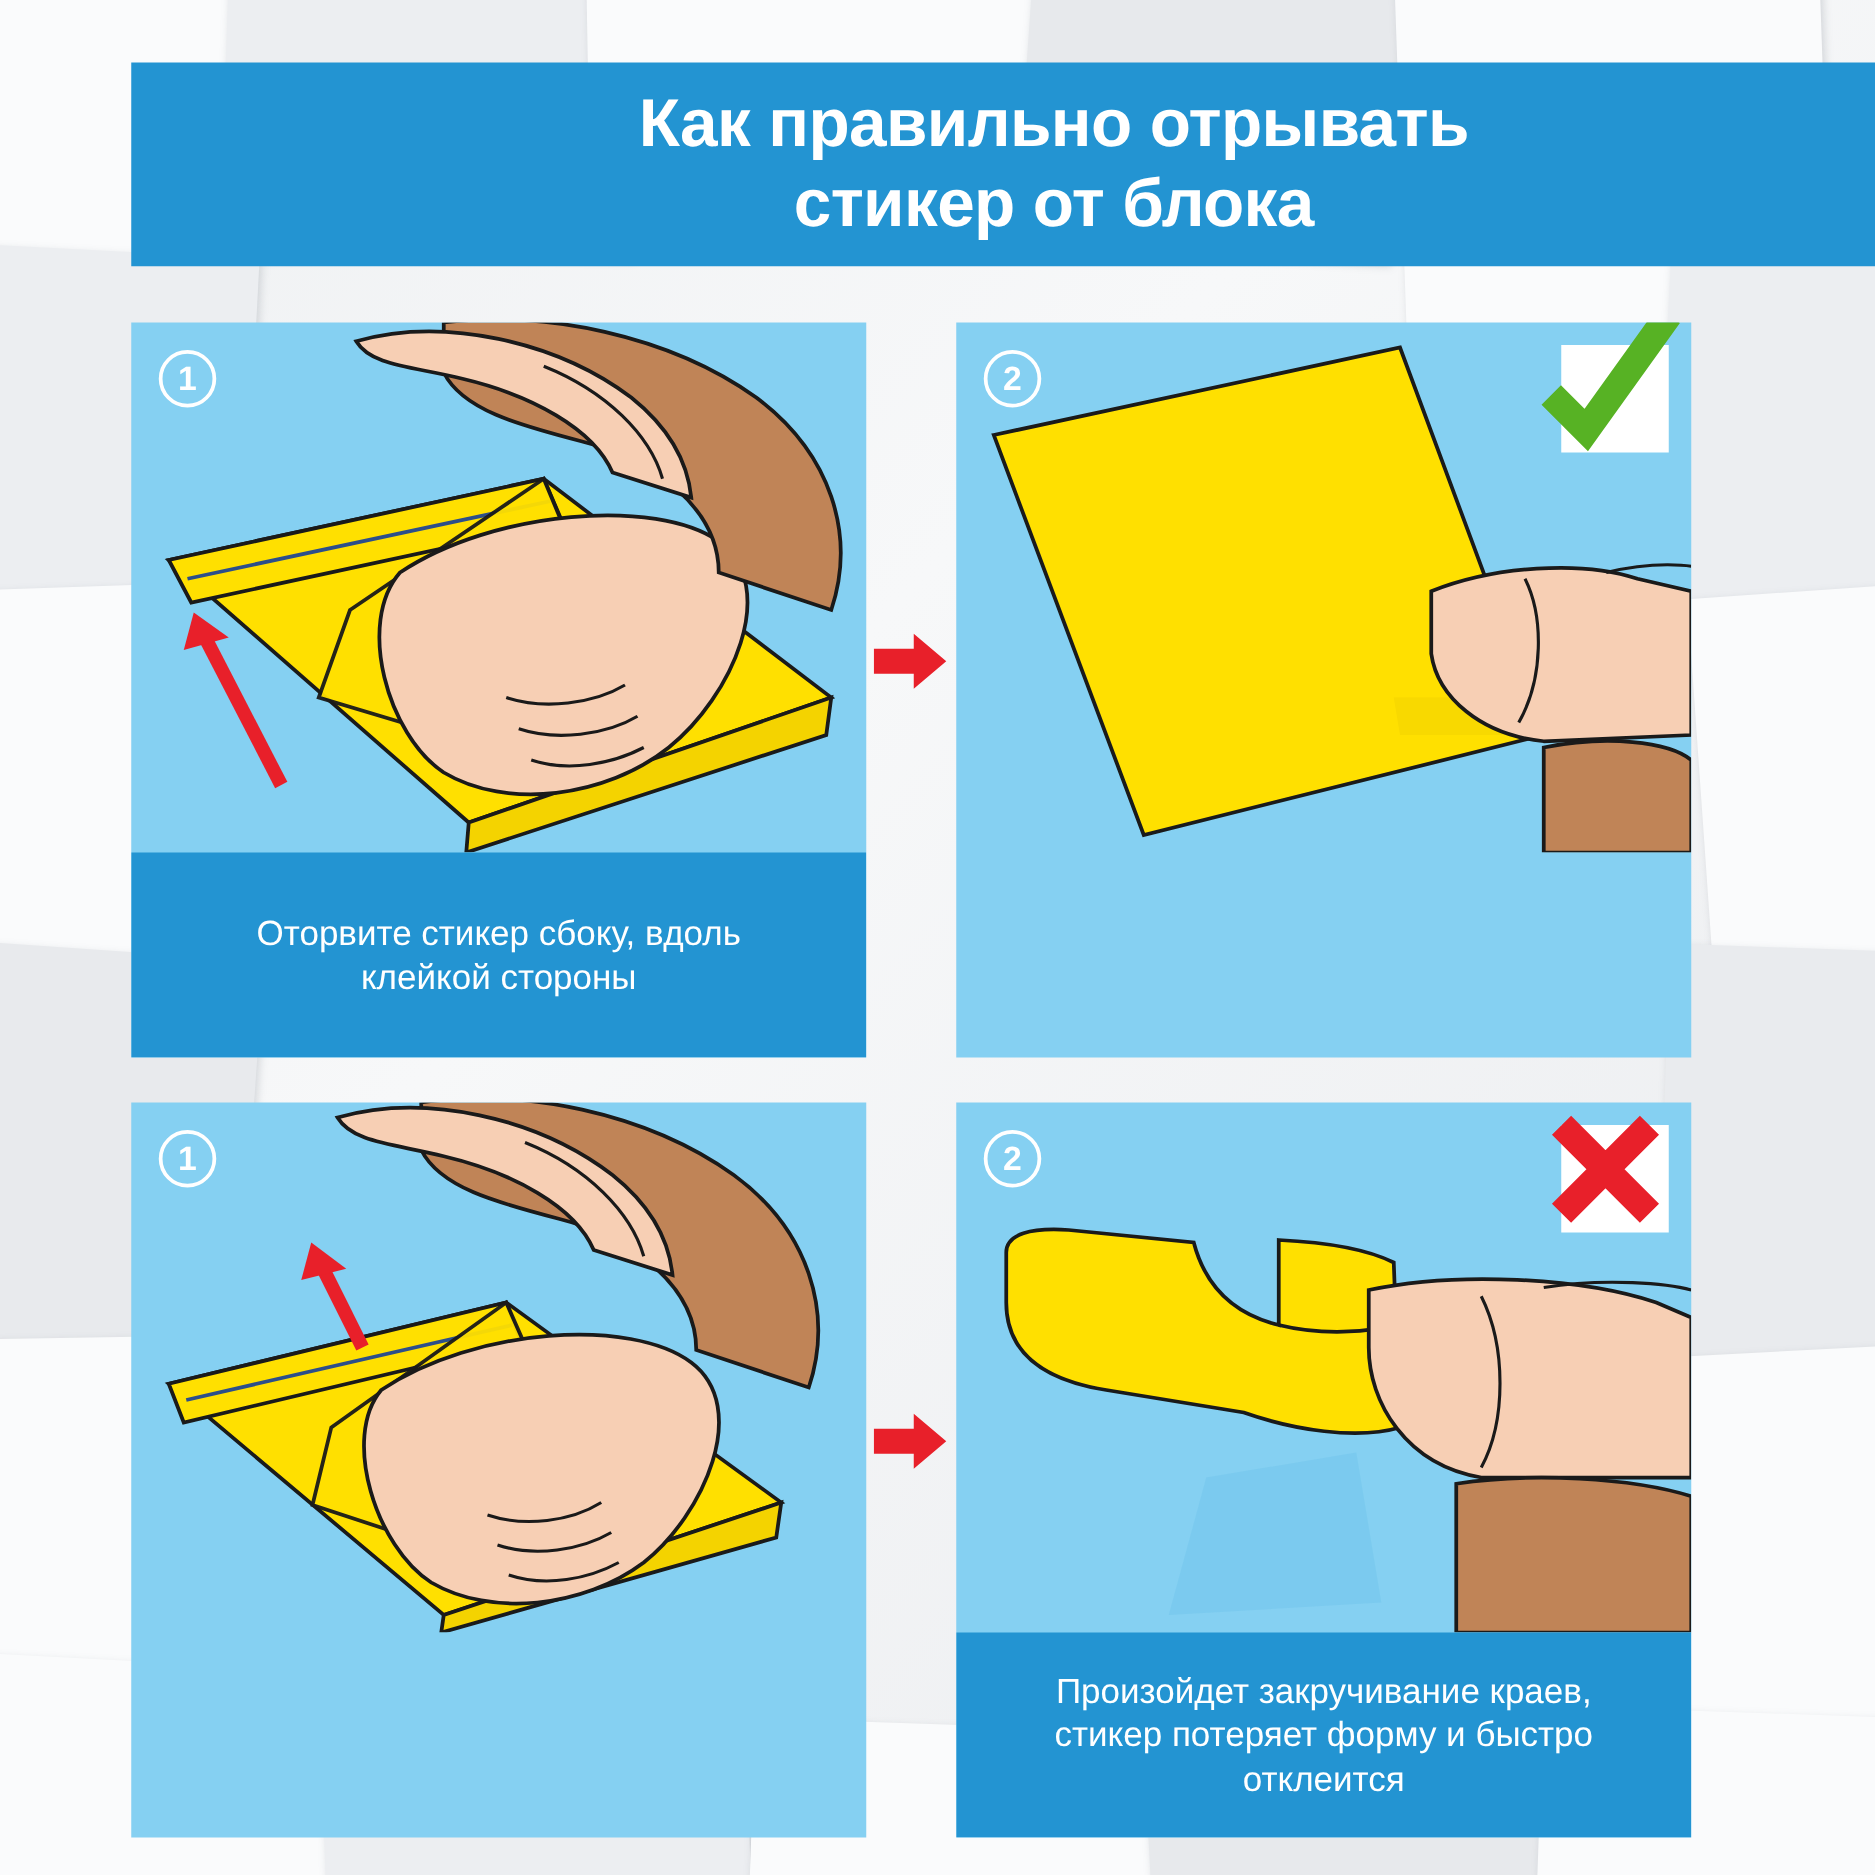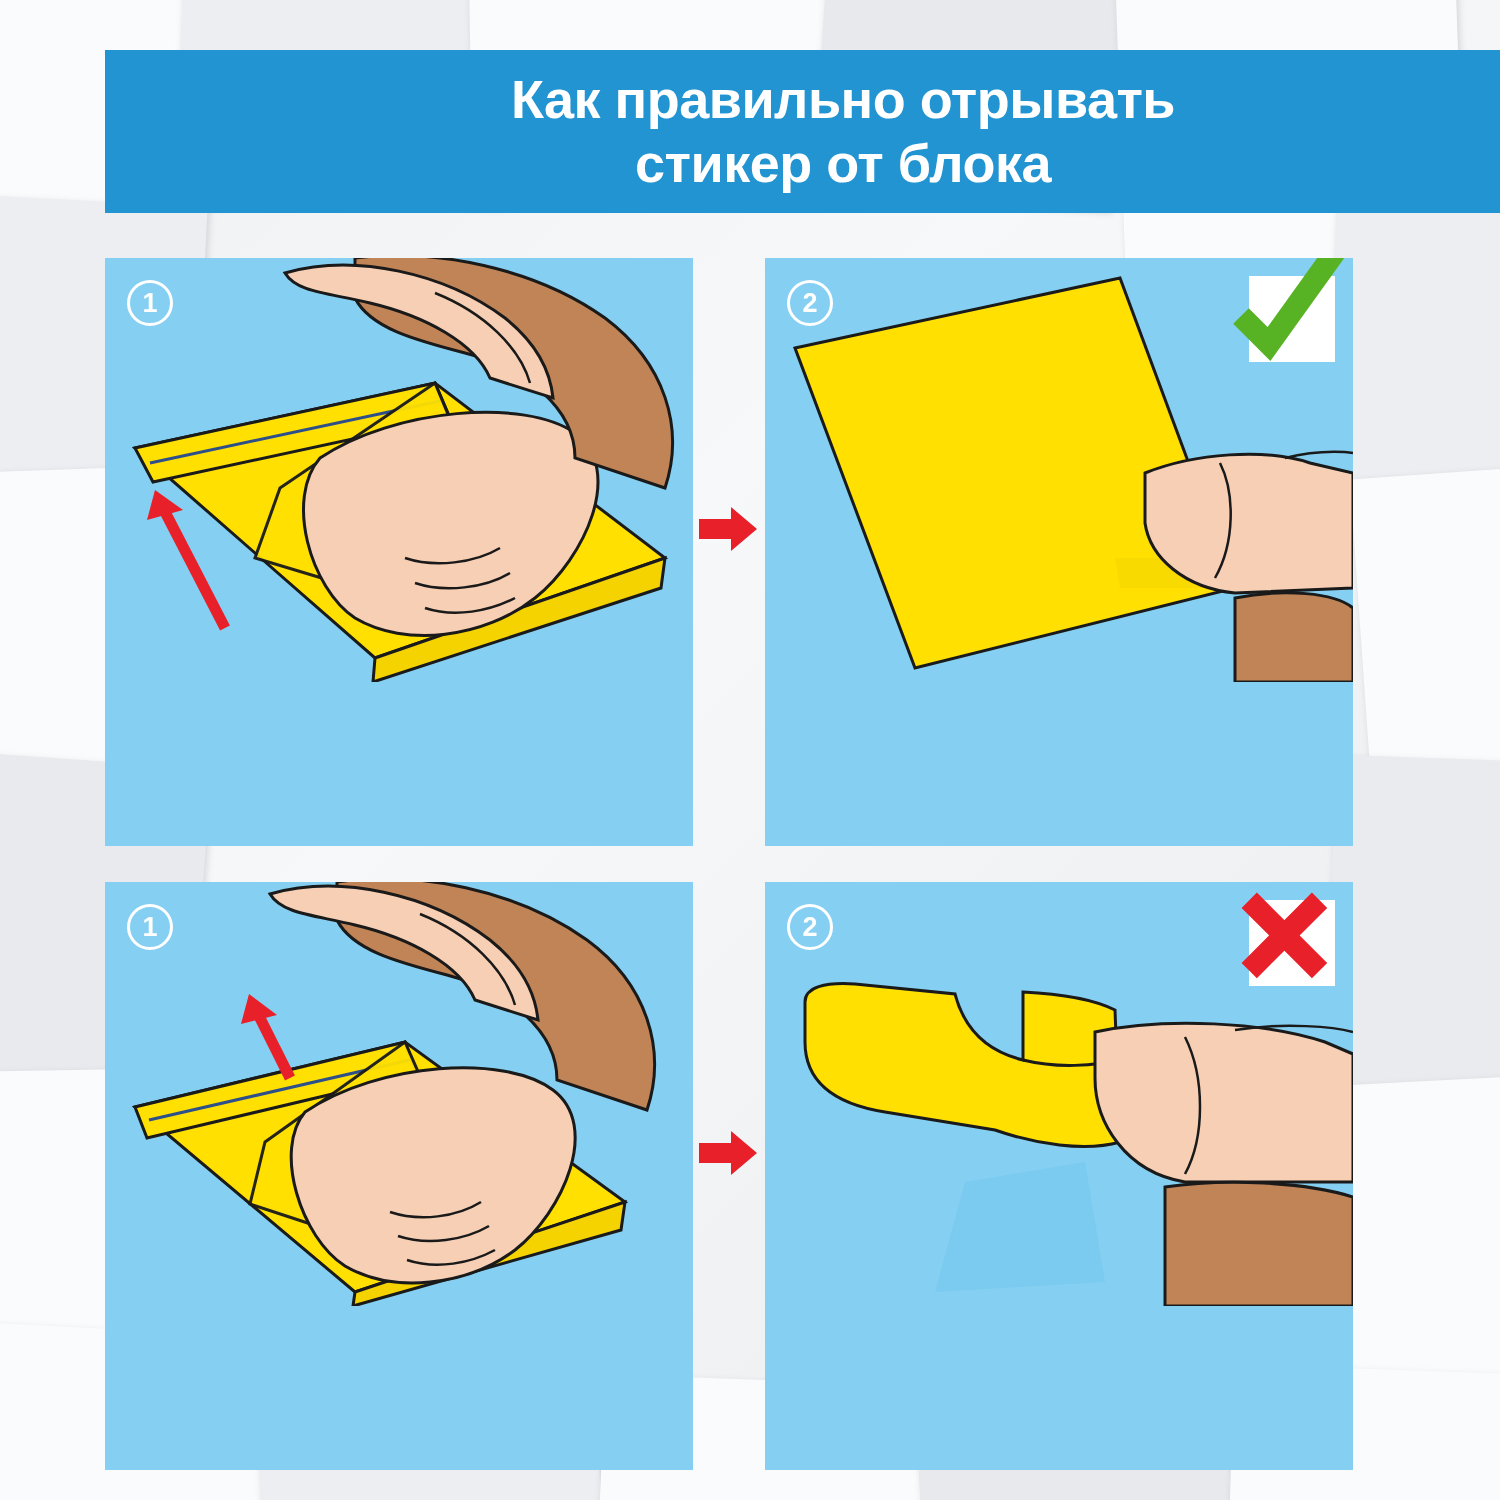--- a/index.html
+++ b/index.html
@@ -172,20 +172,22 @@
           <path d="M180,15 C250,-5 340,15 400,60 C430,84 445,110 448,140 L385,120 C370,85 320,58 265,45 C225,35 192,35 180,15 Z" fill="#f7cfb4" stroke="#1a1a1a" stroke-width="3"></path>
           <path d="M330,35 C380,55 415,90 425,125" fill="none" stroke="#1a1a1a" stroke-width="2.5"></path>
 
           <g>
             <line x1="120" y1="370" x2="58" y2="250" stroke="#e8202a" stroke-width="11"></line>
             <polygon points="50,232 78,252 42,262" fill="#e8202a"></polygon>
           </g>
         </svg>
       </div>
       <div class="step-badge">1</div>
+      <div class="caption">Оторвите стикер сбоку, вдоль
+клейкой стороны</div>
     </div>
 
     <svg class="mid-arrow" viewBox="0 0 60 56">
       <polygon points="0,18 32,18 32,6 58,28 32,50 32,38 0,38" fill="#e8202a"></polygon>
     </svg>
 
     <div class="panel right">
       <div class="art">
         <svg viewBox="0 0 588 424" width="588" height="424">
           <polygon points="30,90 355,20 470,330 150,410" fill="#ffe000" stroke="#1a1a1a" stroke-width="3"></polygon>
@@ -255,16 +257,19 @@
 
           <polygon points="200,300 320,280 340,400 170,410" fill="#6ec4ea" opacity="0.45"></polygon>
         </svg>
         
         <div class="mark-box"></div>
         <svg class="mark-svg" viewBox="0 0 122 122" style="top:2px;right:10px;width:110px;height:110px;">
           <path d="M18,18 L96,96 M96,18 L18,96" fill="none" stroke="#e8202a" stroke-width="24" stroke-linecap="butt"></path>
         </svg>
       </div>
       <div class="step-badge">2</div>
+      <div class="caption">Произойдет закручивание краев,
+стикер потеряет форму и быстро
+отклеится</div>
     </div>
   </div>
 
 </div>
 
 </body></html>

